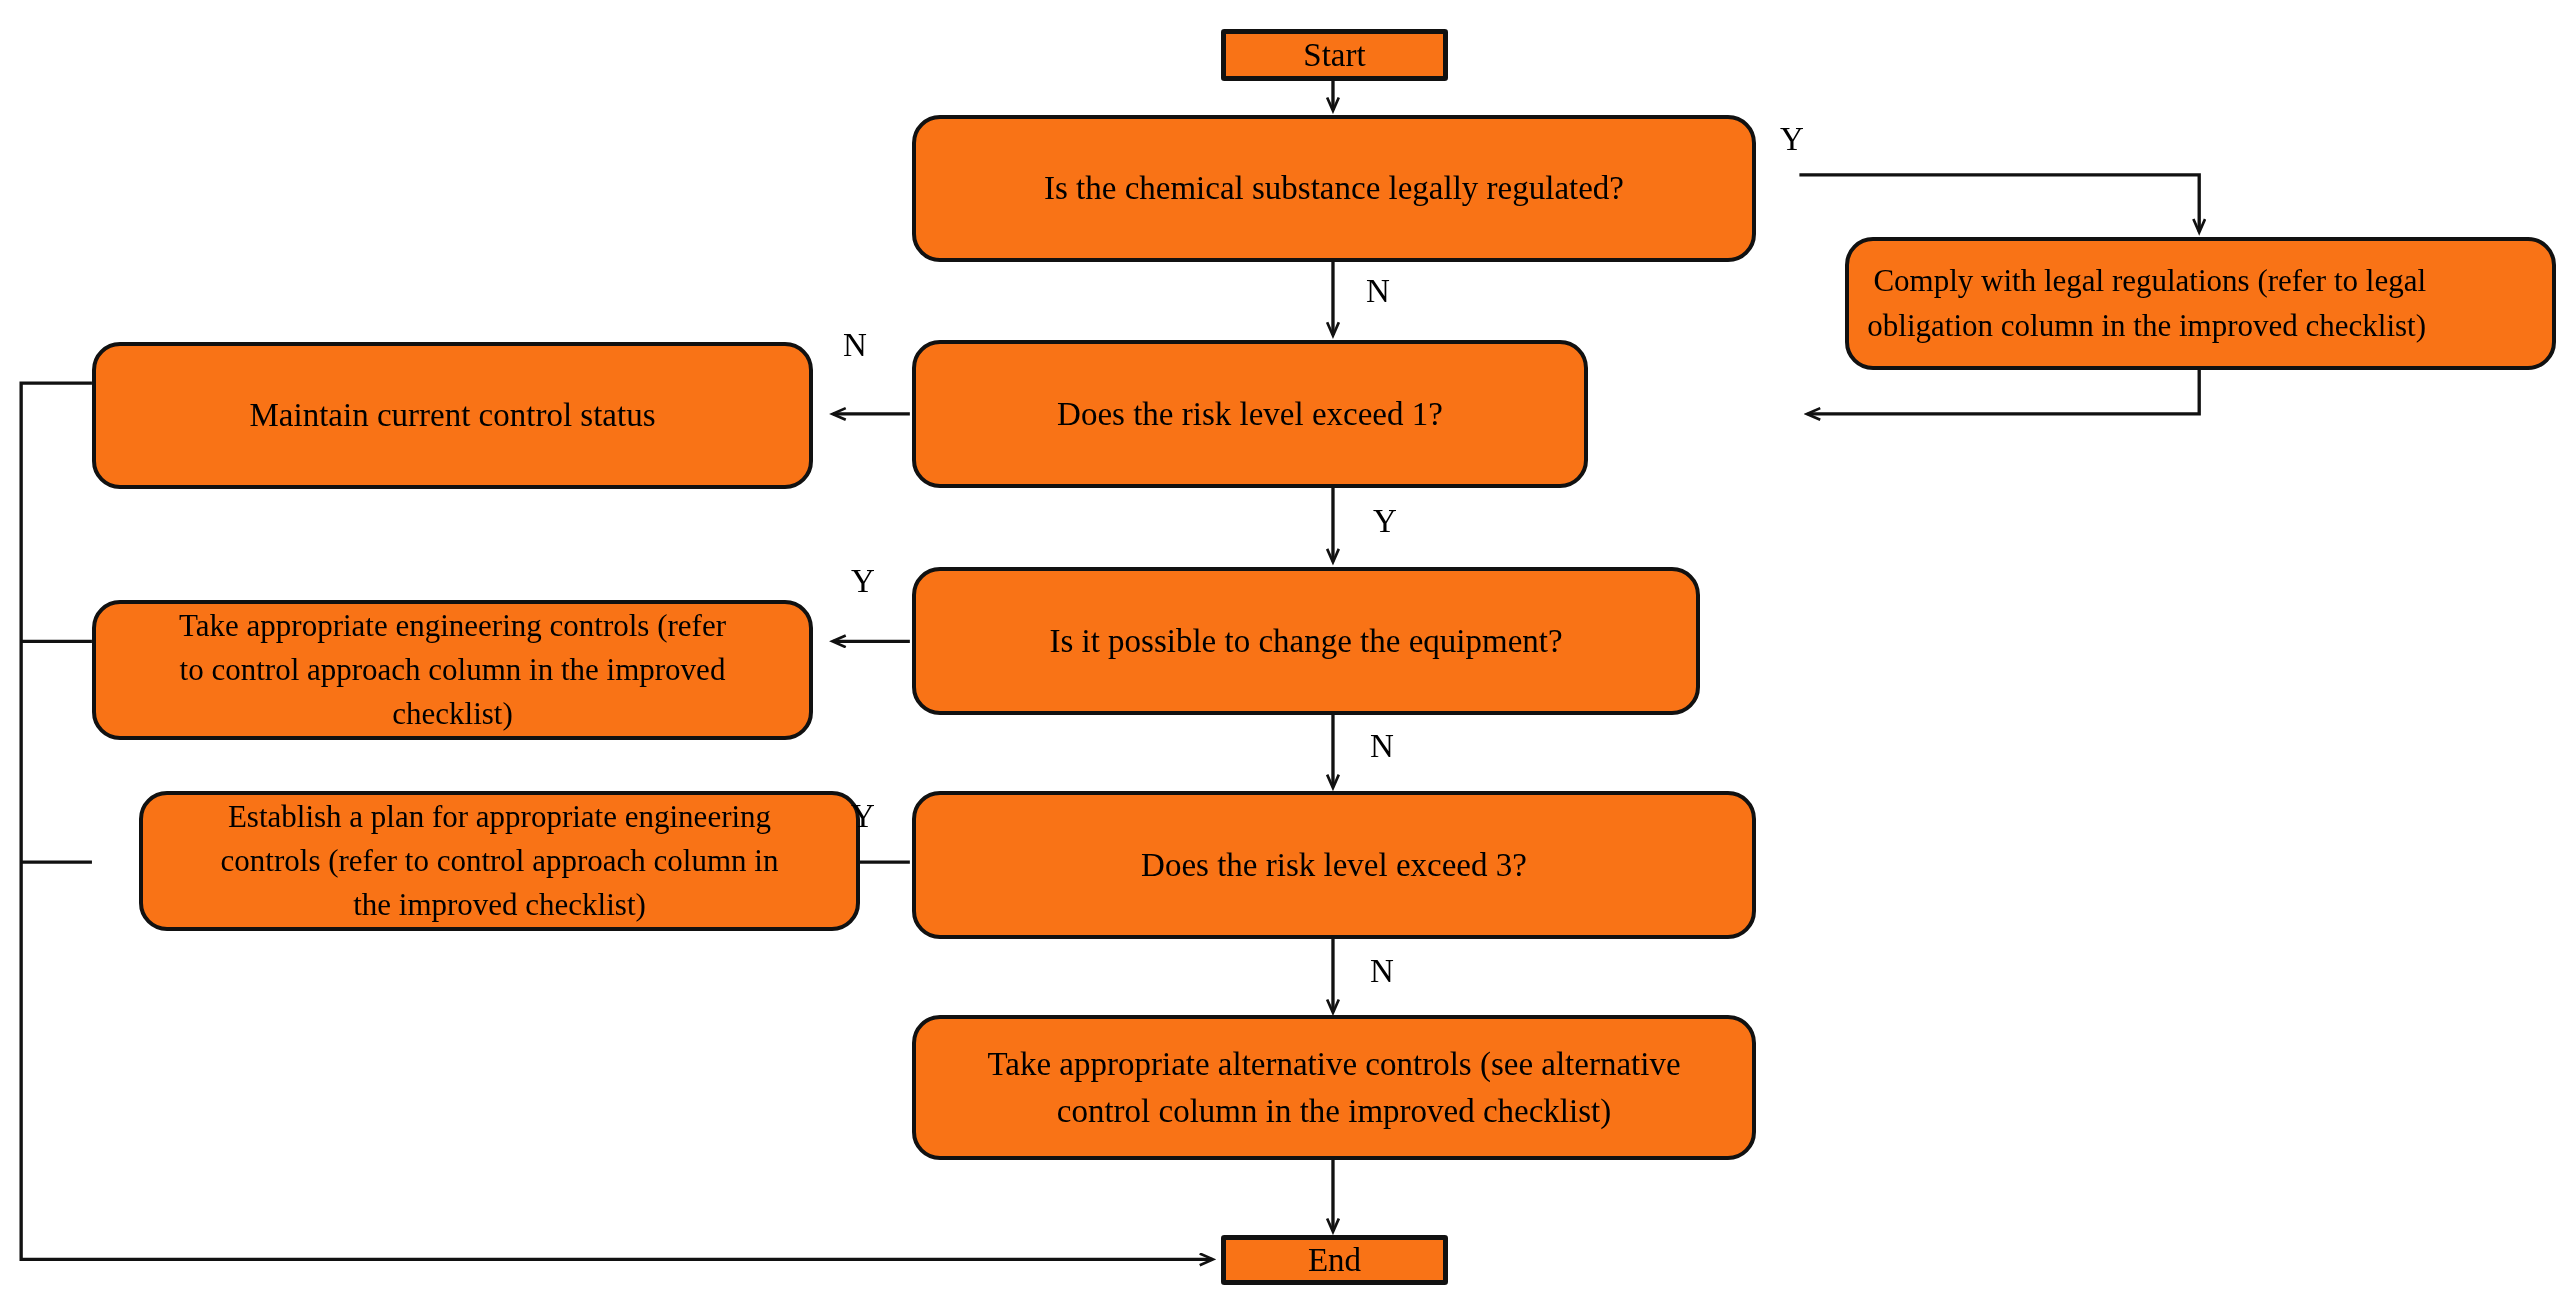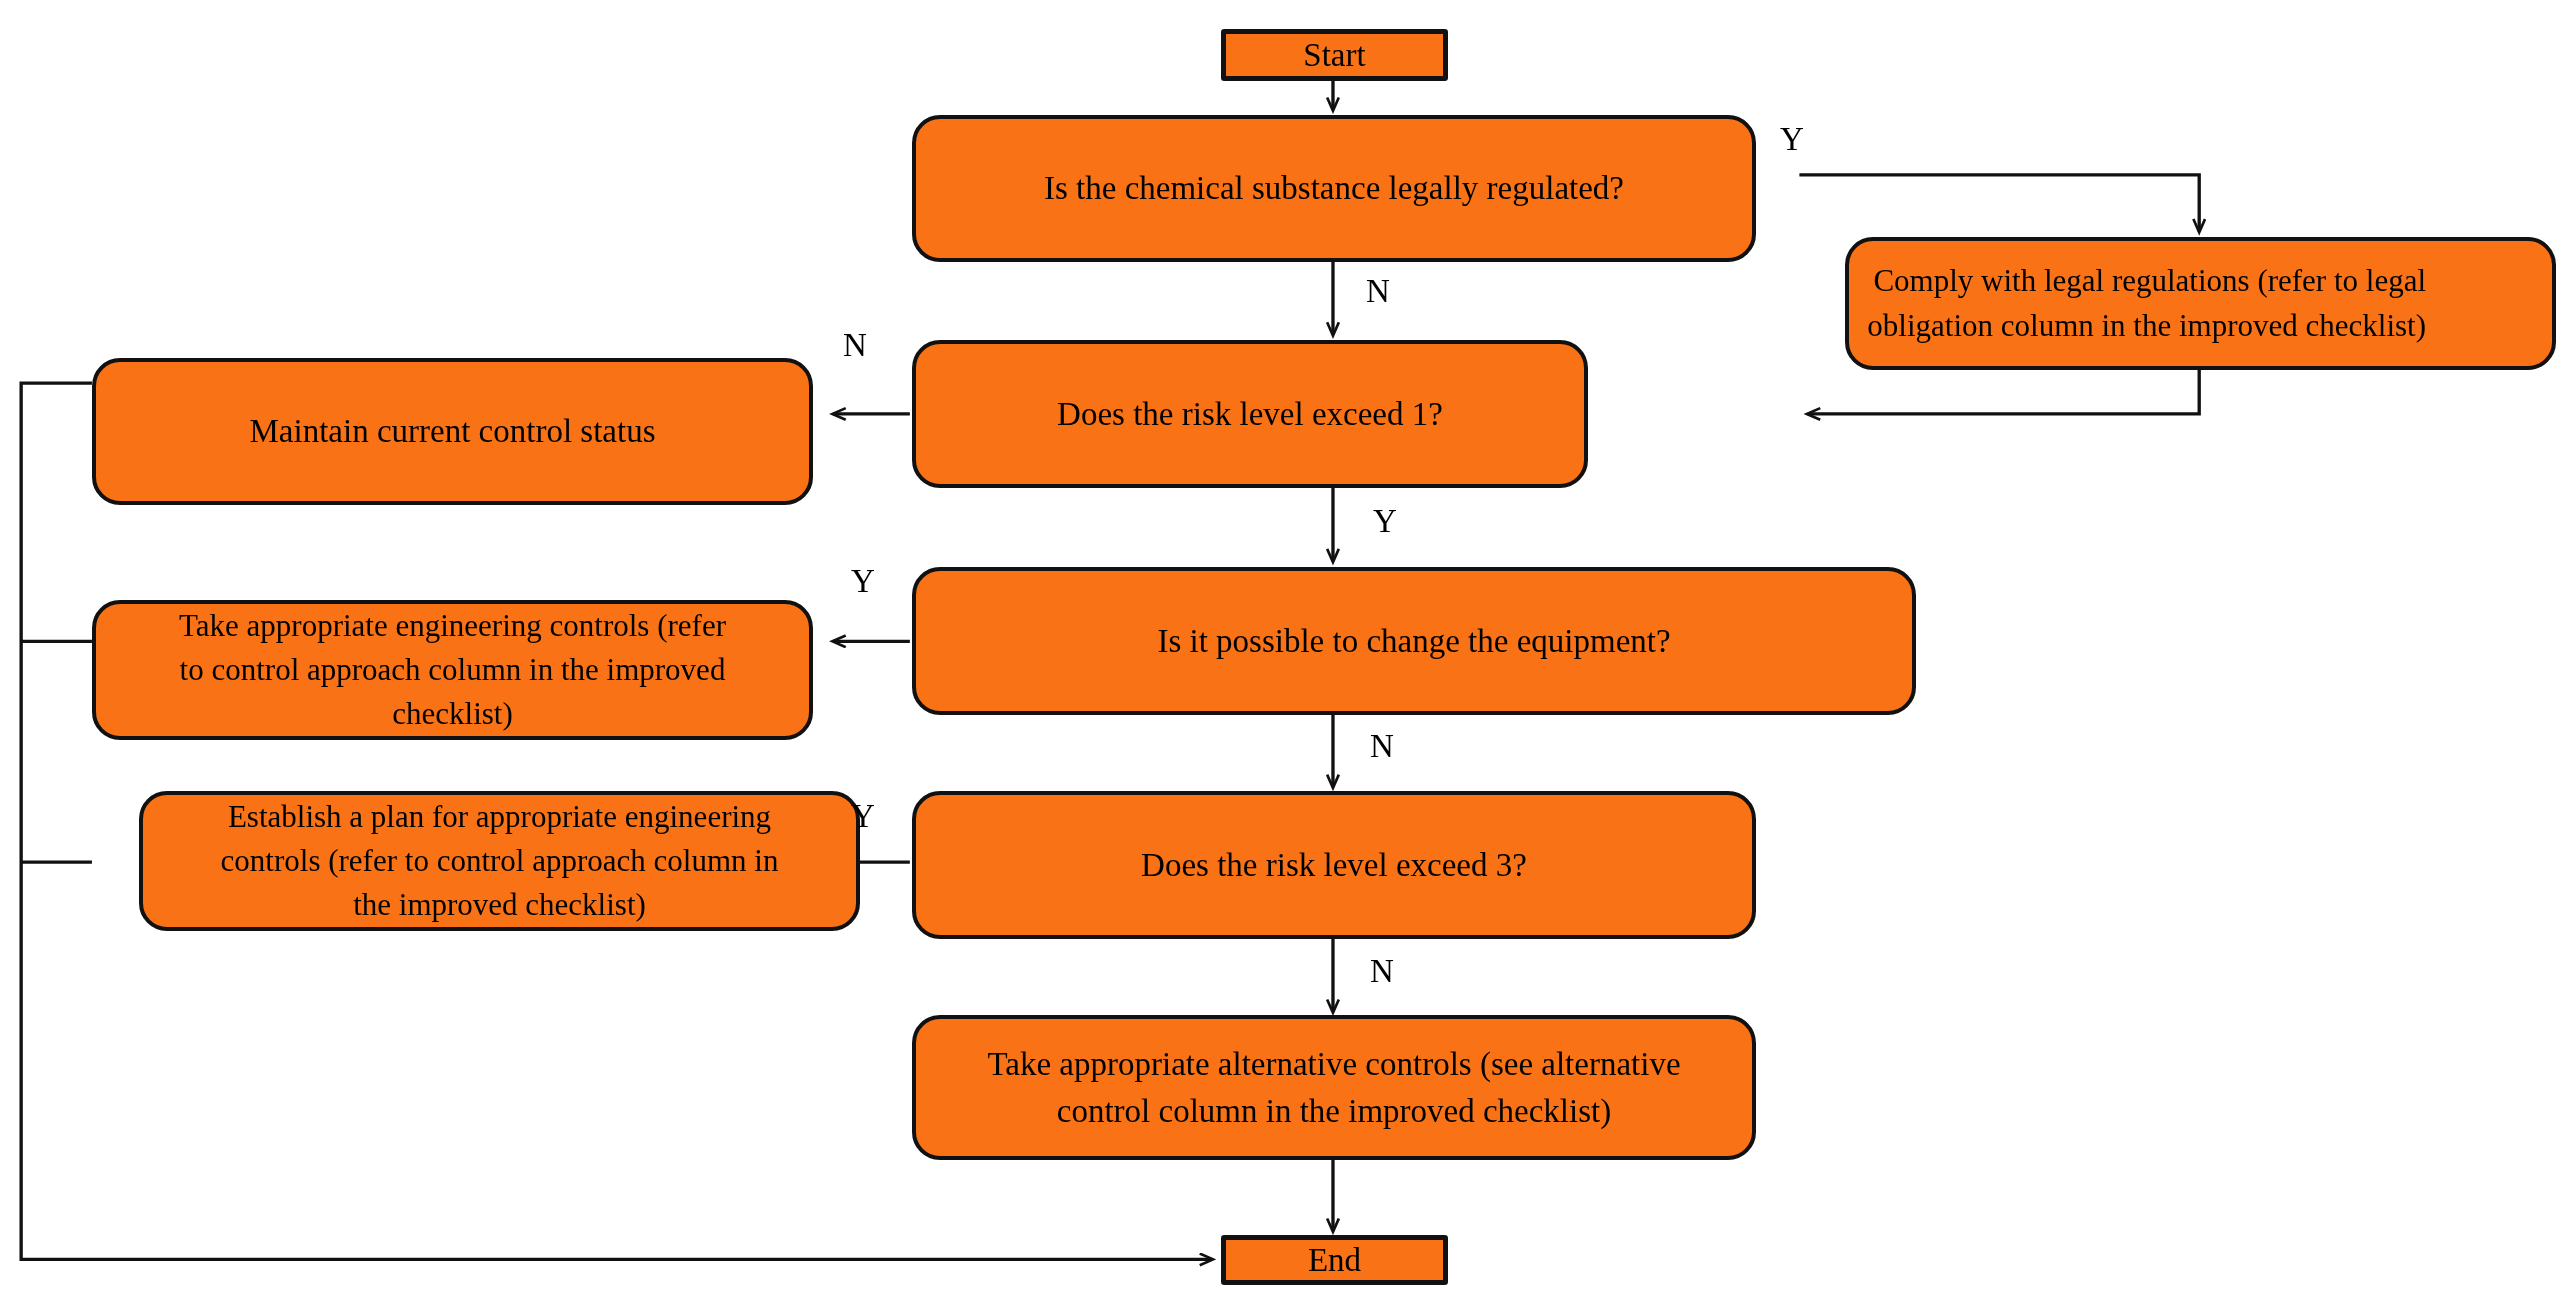--- a/index.html
+++ b/index.html
@@ -54,25 +54,25 @@
 
   <div class="node proc" style="left:1845px;top:237px;width:711px;height:133px;font-size:31px;justify-content:flex-start;text-align:right;">
     <span class="txt">Comply with legal regulations  (refer to legal
 obligation column in the improved checklist)</span>
   </div>
 
   <div class="node proc" style="left:912px;top:340px;width:676px;height:148px;font-size:33px;">
     <span class="txt">Does the risk level  exceed 1?</span>
   </div>
 
-  <div class="node proc" style="left:92px;top:358px;width:721px;height:147px;font-size:33px;">
+  <div class="node proc" style="left:92px;top:342px;width:721px;height:147px;font-size:33px;">
     <span class="txt">Maintain  current control status</span>
   </div>
 
-  <div class="node proc" style="left:912px;top:567px;width:1004px;height:148px;font-size:33px;">
+  <div class="node proc" style="left:912px;top:567px;width:788px;height:148px;font-size:33px;">
     <span class="txt">Is it possible to change the equipment?</span>
   </div>
 
   <div class="node proc" style="left:92px;top:600px;width:721px;height:140px;font-size:31px;">
     <span class="txt">Take appropriate engineering  controls (refer
 to control approach column in the improved
 checklist)</span>
   </div>
 
   <div class="node proc" style="left:912px;top:791px;width:844px;height:148px;font-size:33px;">

